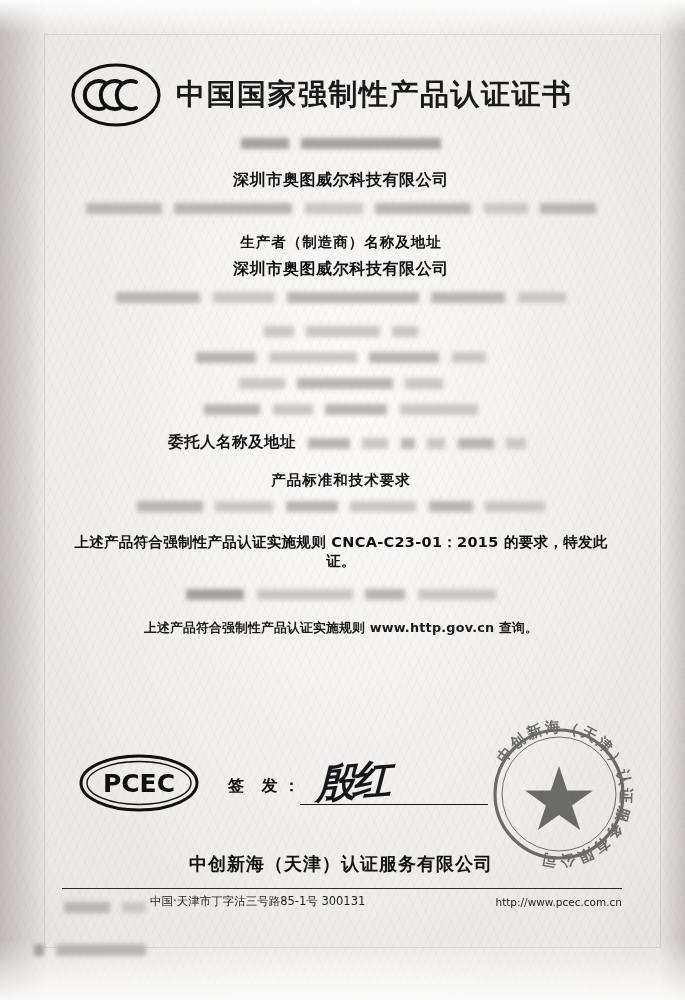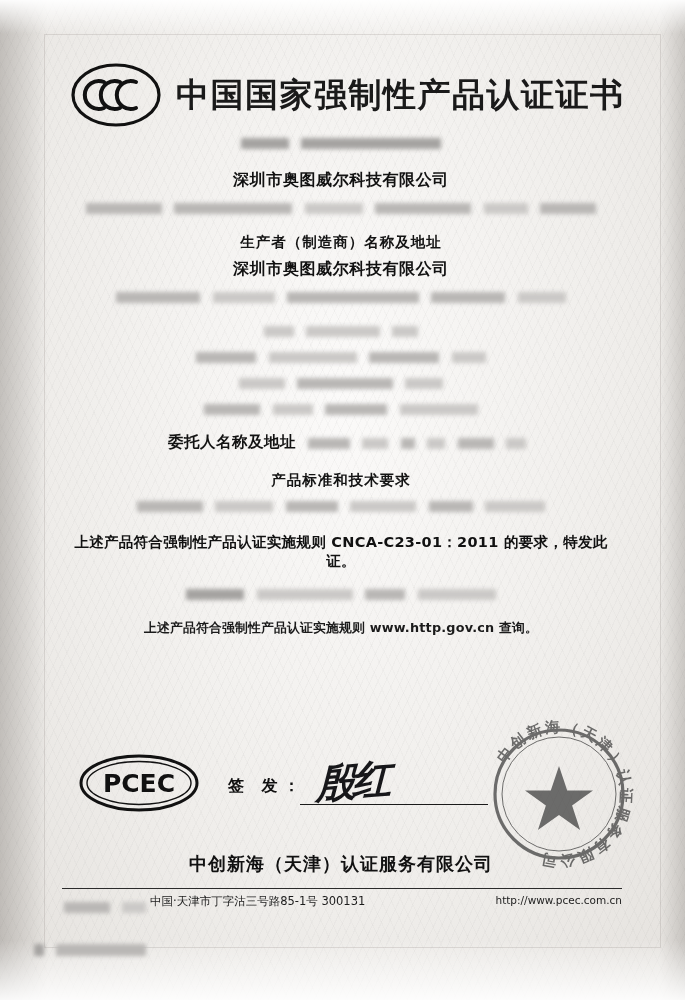--- a/index.html
+++ b/index.html
@@ -66,21 +66,21 @@
   }
   .ccc-logo {
     width: 92px; height: 66px;
     flex: 0 0 auto;
     position: relative;
   }
   .ccc-logo svg { display:block; }
 
   .main-title {
     font-family: "DejaVu Sans", "Liberation Sans", sans-serif;
-    font-size: 33px;
+    font-size: 29px;
     font-weight: bold;
     color: #1a1a1a;
     letter-spacing: 1.5px;
     margin-left: 14px;
     white-space: nowrap;
   }
 
   
   .redact {
     display: inline-block;
@@ -250,21 +250,21 @@
     left: 62px; top: 888px;
     width: 560px;
     border-top: 1.3px solid #2b2b2b;
   }
   .footer {
     position: absolute;
     left: 62px; top: 894px;
     width: 560px;
     display: flex;
     justify-content: space-between;
-    align-items: flex-start;
+    align-items: center;
     font-family: "DejaVu Sans", "Liberation Sans", sans-serif;
     font-size: 11.5px;
     color: #1c1c1c;
   }
   .footer-addr { margin-left: 88px; }
   .footer-url { font-size: 10.5px; }
 
   .footer-redact-left {
     position: absolute;
     left: 60px; top: 898px;
@@ -367,21 +367,21 @@
     <div class="section-label standards-label">产品标准和技术要求</div>
     <div class="standards-row redact-line">
       <span class="redact" style="width:66px"></span>
       <span class="redact light" style="width:58px"></span>
       <span class="redact" style="width:52px"></span>
       <span class="redact light" style="width:66px"></span>
       <span class="redact" style="width:44px"></span>
       <span class="redact light" style="width:60px"></span>
     </div>
 
-    <div class="conform-statement">上述产品符合强制性产品认证实施规则 CNCA-C23-01：2011 的要求，特发此证。</div>
+    <div class="conform-statement">上述产品符合强制性产品认证实施规则 CNCA-C23-01：2015 的要求，特发此证。</div>
 
     <div class="date-row redact-line">
       <span class="redact dark" style="width:58px"></span>
       <span class="redact light" style="width:96px"></span>
       <span class="redact" style="width:40px"></span>
       <span class="redact light" style="width:78px"></span>
     </div>
 
     <div class="note">
       <span>上述产品符合强制性产品认证实施规则 </span><span class="url">www.http.gov.cn</span><span> 查询。</span>

